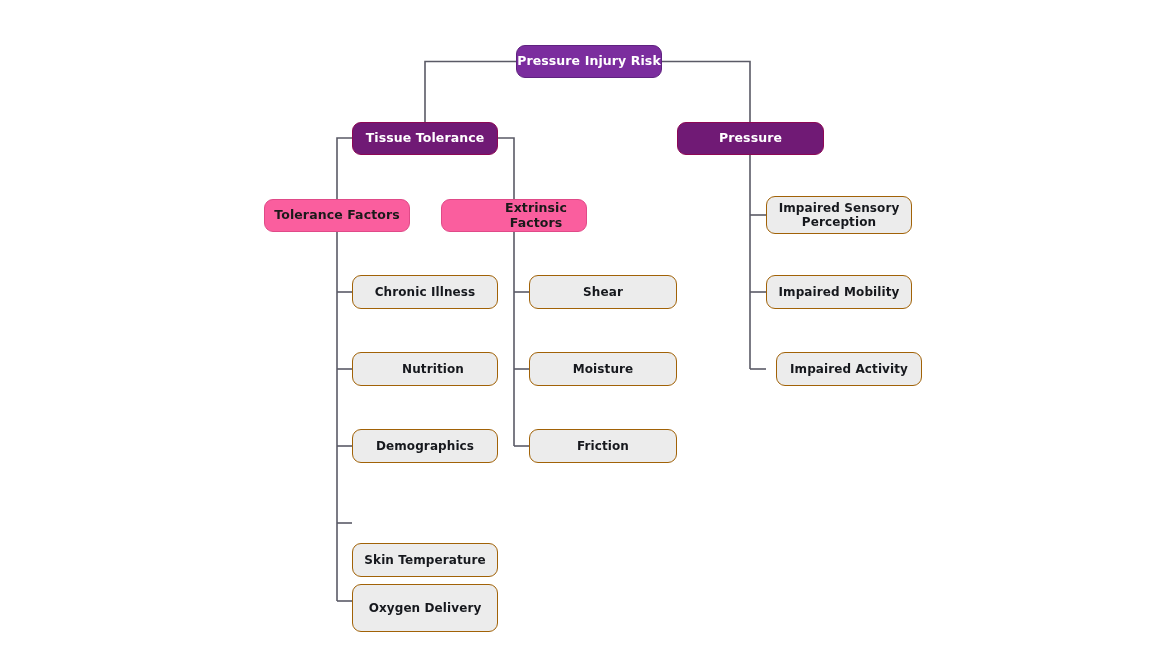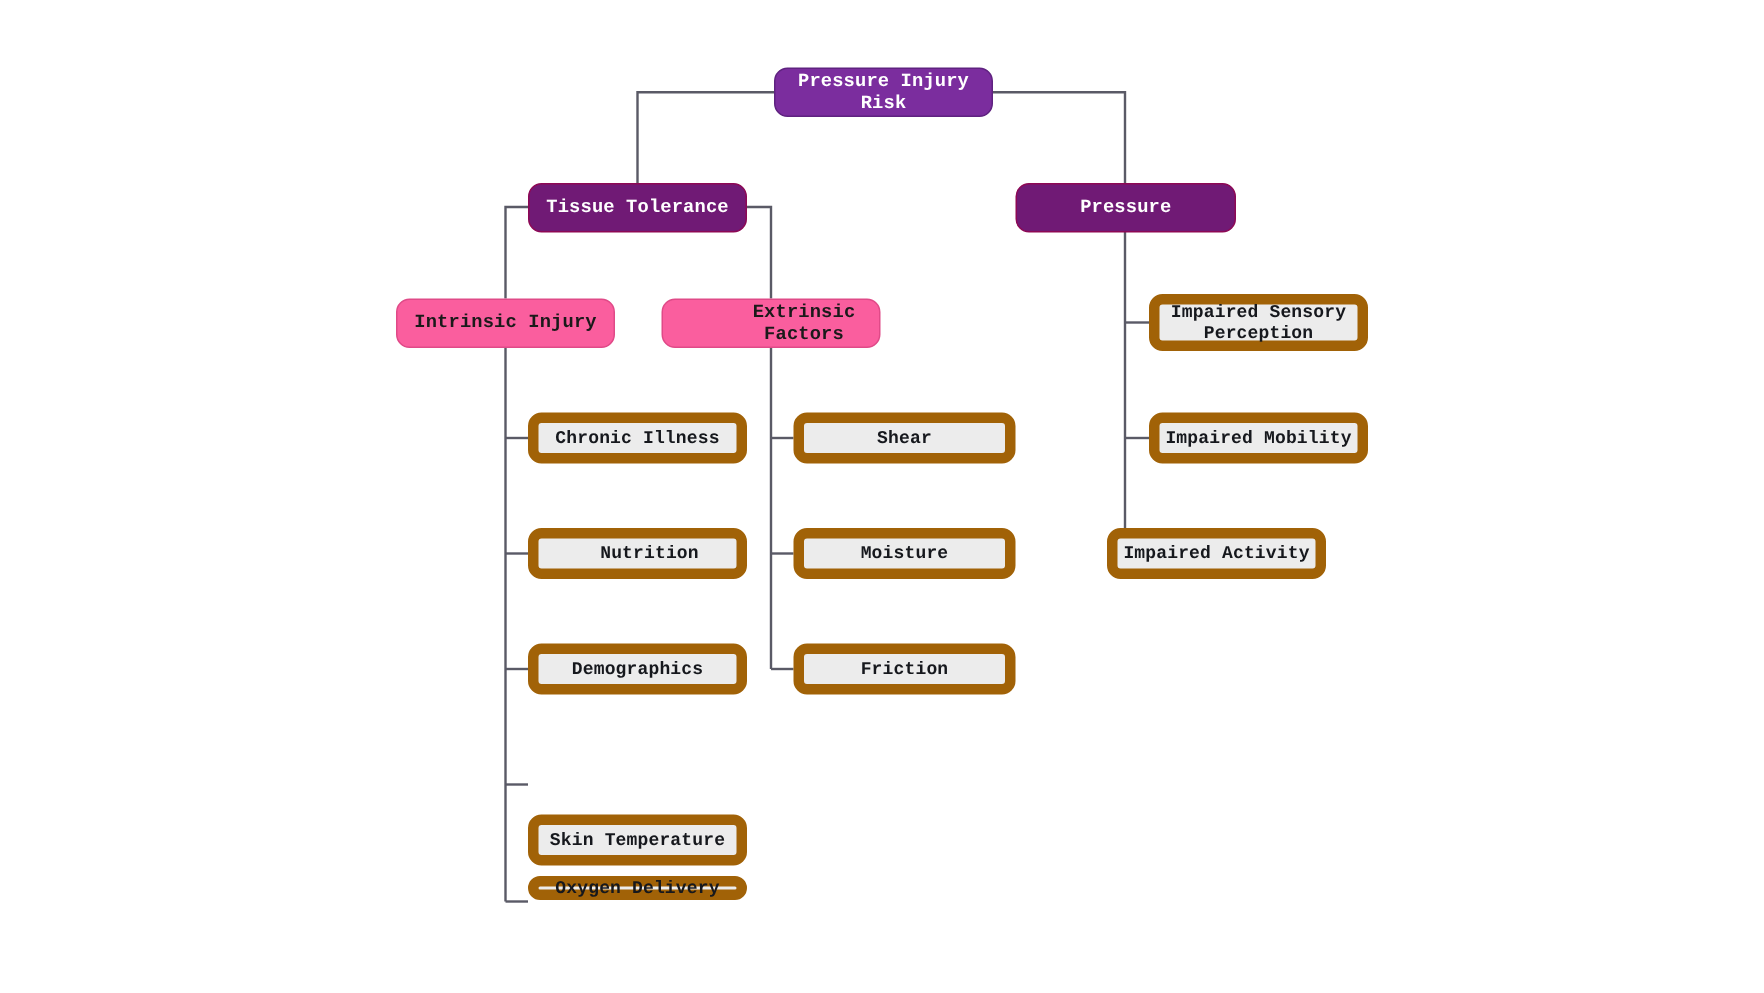--- a/index.html
+++ b/index.html
@@ -28,21 +28,20 @@
   .node {
     position: absolute;
     box-sizing: border-box;
     display: flex;
     align-items: center;
     justify-content: center;
     text-align: center;
     border-radius: 9px;
     line-height: 1.18;
     white-space: pre-line;
-    font-family: Liberation Mono, monospace;
   }
   .node-root {
     background: #7B2D9E;
     border: 1px solid #5f2280;
     color: #ffffff;
     font-size: 12.5px;
     font-weight: 700;
     letter-spacing: 0.1px;
   }
   .node-l1 {
@@ -56,21 +55,21 @@
   .node-l2 {
     background: #FA5E9E;
     border: 1px solid #e04a88;
     color: #1a1a1a;
     font-size: 12.5px;
     font-weight: 700;
     letter-spacing: 0.1px;
   }
   .node-leaf {
     background: #ECECEC;
-    border: 7px solid #a16207;
+    border: 1px solid #a16207;
     color: #16181d;
     font-size: 12px;
     font-weight: 700;
     letter-spacing: 0.1px;
   }
 </style>
 </head>
 <body>
 
 <div id="canvas">
@@ -104,32 +103,32 @@
       <path d="M750,369 L766,369"></path>
     </g>
   </svg>
 
   <div class="node node-root" style="left:516px; top:45px; width:146px; height:33px;">Pressure Injury Risk</div>
 
   <div class="node node-l1" style="left:352px; top:122px; width:146px; height:33px;">Tissue Tolerance</div>
 
   <div class="node node-l1" style="left:677px; top:122px; width:147px; height:33px;">Pressure</div>
 
-  <div class="node node-l2" style="left:264px; top:199px; width:146px; height:33px;">Intrinsic Injury</div>
+  <div class="node node-l2" style="left:264px; top:199px; width:146px; height:33px;">Tolerance Factors</div>
 
   <div class="node node-l2" style="left:441px; top:199px; width:146px; height:33px;padding-left:44px;">Extrinsic Factors</div>
 
   <div class="node node-leaf" style="left:352px; top:275px; width:146px; height:34px;">Chronic Illness</div>
   <div class="node node-leaf" style="left:352px; top:352px; width:146px; height:34px;padding-left:16px;">Nutrition</div>
   <div class="node node-leaf" style="left:352px; top:429px; width:146px; height:34px;">Demographics</div>
   <div class="node node-leaf" style="left:352px; top:506px; width:146px; height:34px;margin-top:37px;">Skin Temperature</div>
-  <div class="node node-leaf" style="left:352px; top:584px; width:146px; height:16px;text-align:right;">Oxygen Delivery</div>
+  <div class="node node-leaf" style="left:352px; top:584px; width:146px; height:48px;text-align:right;">Oxygen Delivery</div>
 
   <div class="node node-leaf" style="left:529px; top:275px; width:148px; height:34px;">Shear</div>
   <div class="node node-leaf" style="left:529px; top:352px; width:148px; height:34px;">Moisture</div>
   <div class="node node-leaf" style="left:529px; top:429px; width:148px; height:34px;">Friction</div>
 
   <div class="node node-leaf" style="left:766px; top:196px; width:146px; height:38px;">Impaired Sensory
 Perception</div>
   <div class="node node-leaf" style="left:766px; top:275px; width:146px; height:34px;">Impaired Mobility</div>
-  <div class="node node-leaf" style="left:738px; top:352px; width:146px; height:34px;">Impaired Activity</div>
+  <div class="node node-leaf" style="left:776px; top:352px; width:146px; height:34px;">Impaired Activity</div>
 
 </div>
 
 </body></html>

